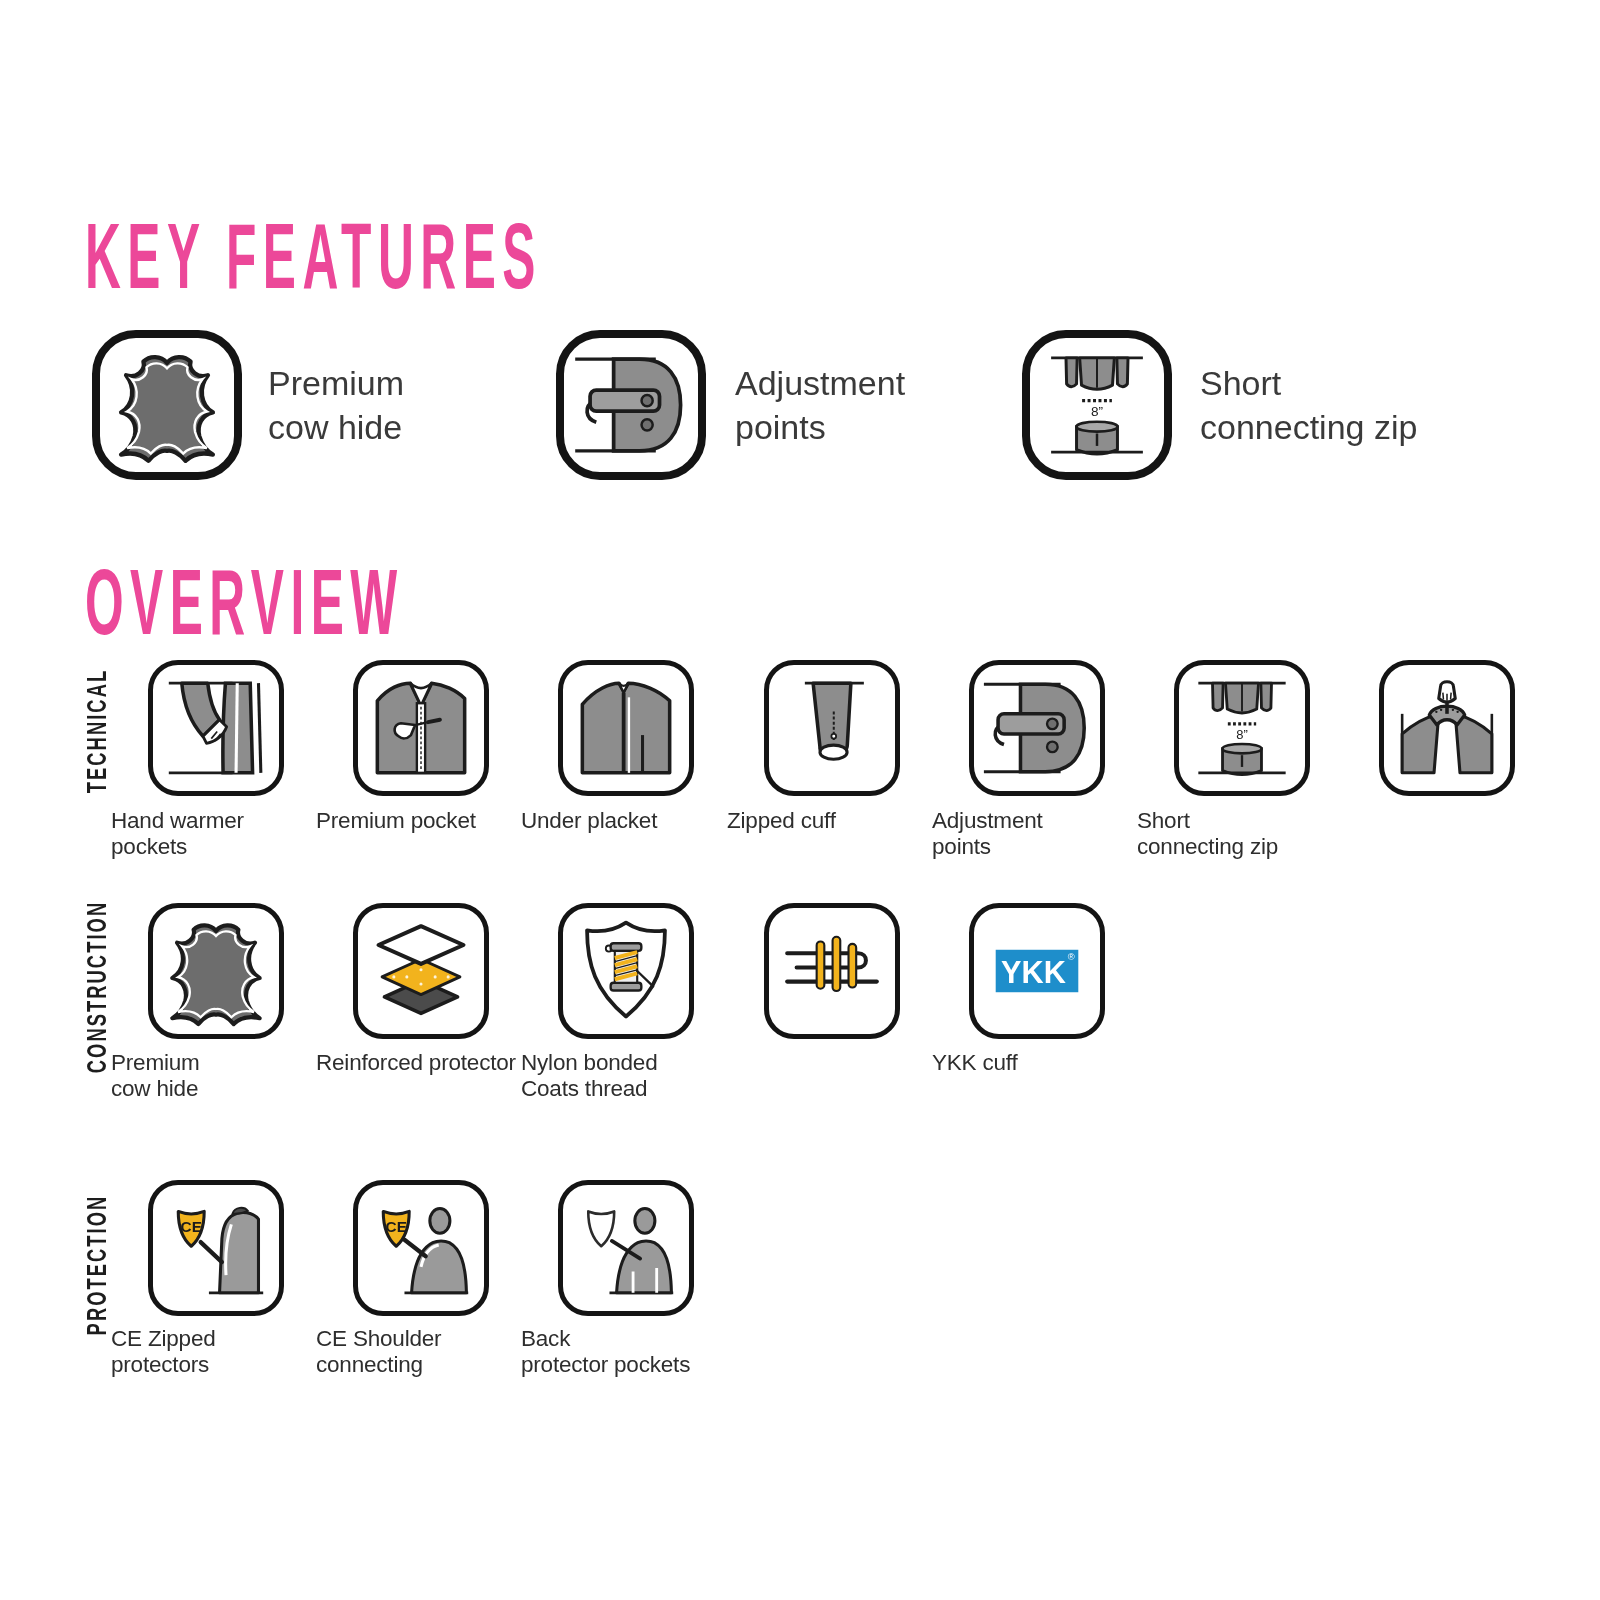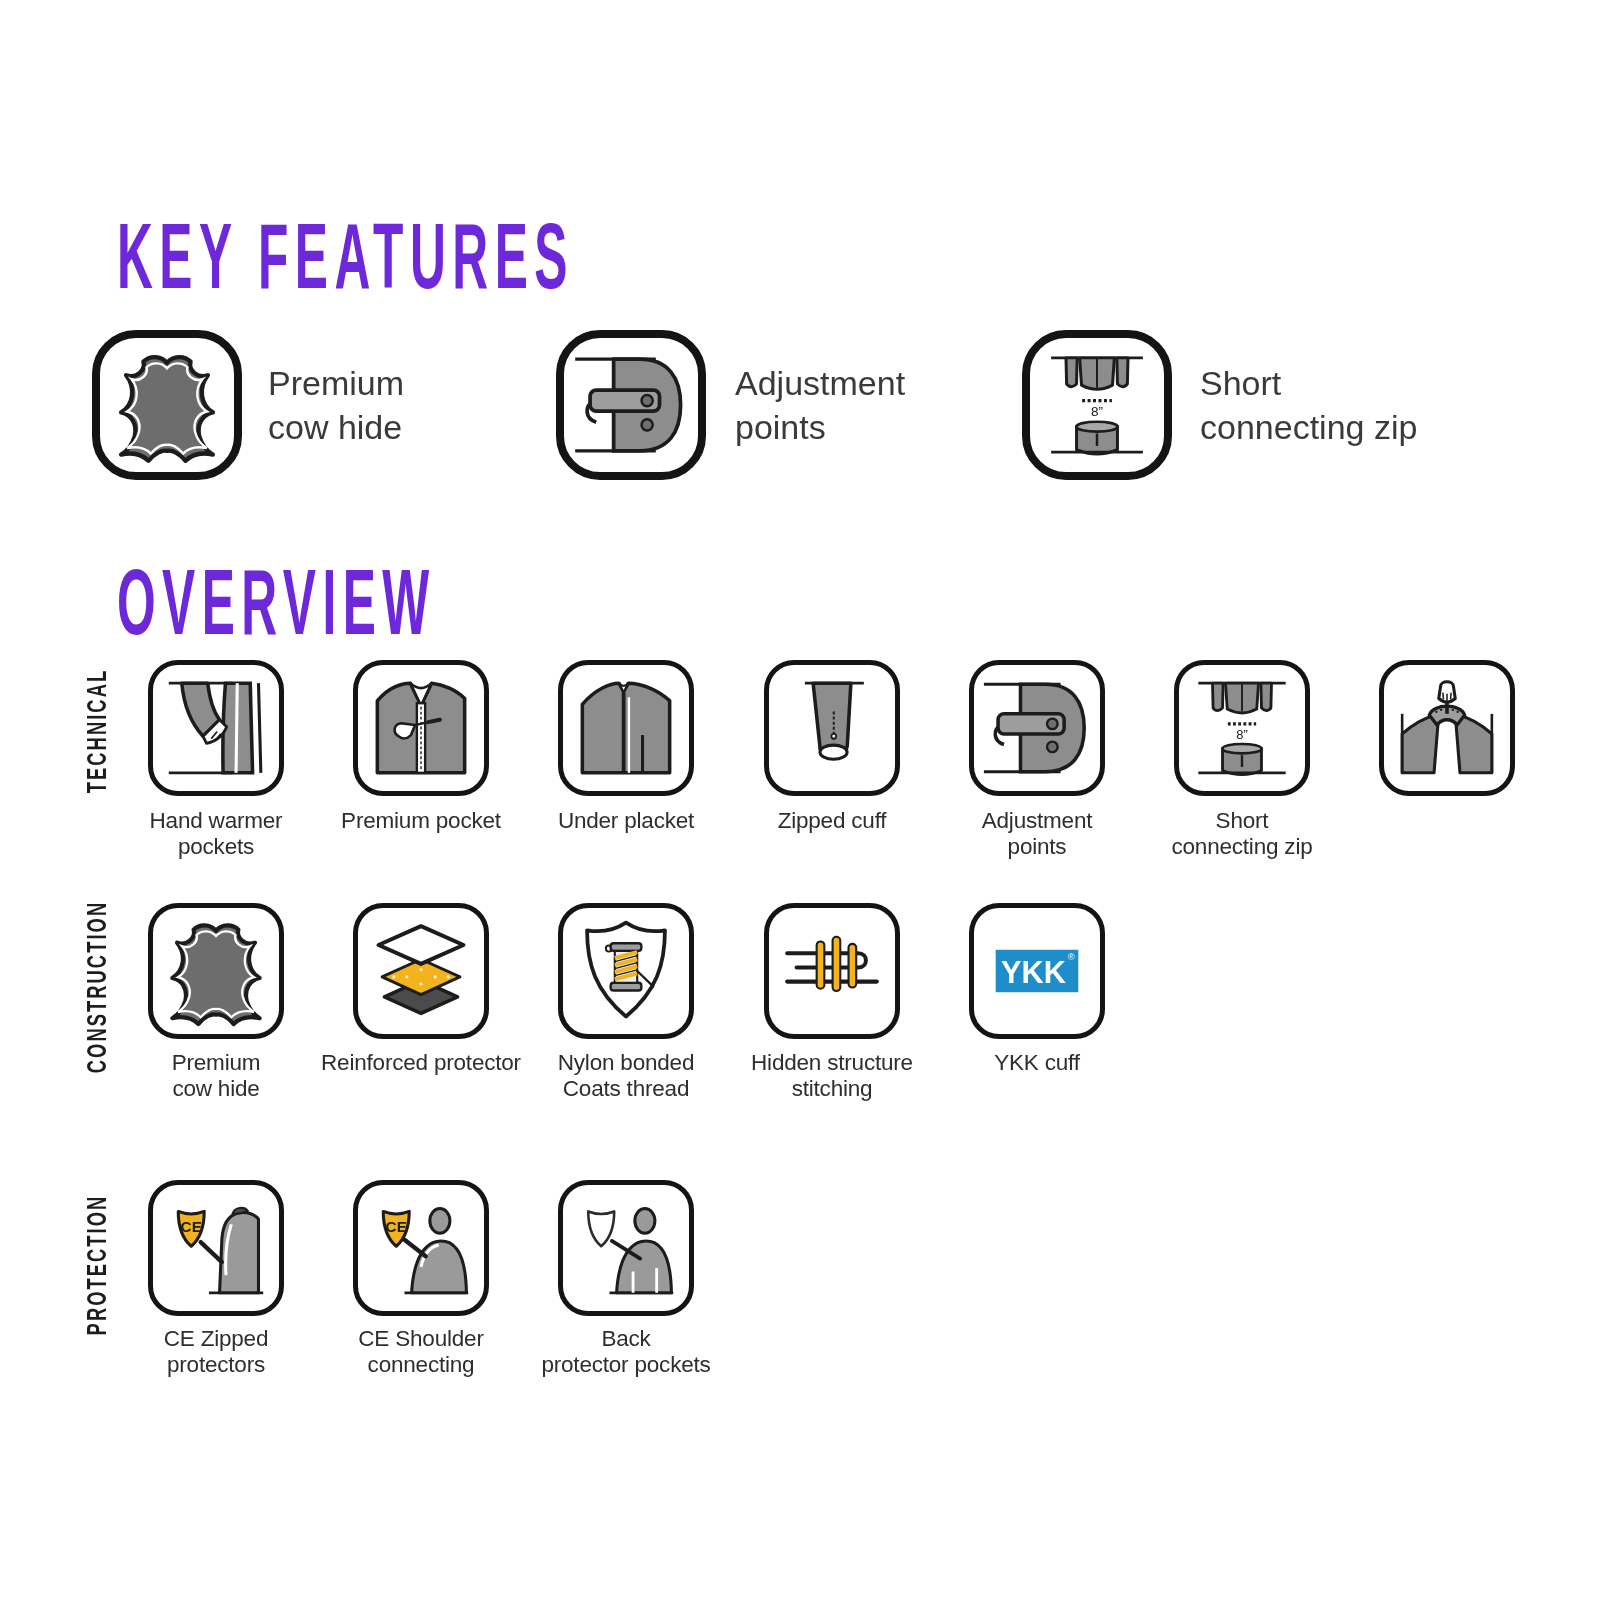--- a/index.html
+++ b/index.html
@@ -1,31 +1,31 @@
 <!DOCTYPE html>
 <html><head>
 <meta charset="utf-8">
 <style>
   html,body{margin:0;padding:0;background:#ffffff;}
   .canvas{position:relative;width:1600px;height:1600px;background:#ffffff;overflow:hidden;
           font-family:"Liberation Sans", sans-serif;}
-  .big-title{position:absolute;white-space:nowrap;color:#6d28d9;margin-left:32px;}
+  .big-title{position:absolute;white-space:nowrap;color:#ec4899;}
   .big-title span{display:inline-block;font-size:92px;line-height:1;font-weight:bold;
                   letter-spacing:12px;transform:scaleX(0.54);transform-origin:0 50%;}
   .vlabel{position:absolute;width:400px;height:30px;line-height:30px;text-align:center;
           font-weight:bold;font-size:27px;letter-spacing:3px;color:#1d1d1d;
           transform:rotate(-90deg) scaleX(0.68);white-space:nowrap;}
   .iconbox{position:absolute;box-sizing:border-box;background:#ffffff;}
   .iconbox.kf{width:150px;height:150px;border:8px solid #141414;border-radius:44px;padding:5px;}
   .iconbox.ov{width:136px;height:136px;border:5px solid #141414;border-radius:30px;padding:4px;}
   .iconbox svg{width:100%;height:100%;display:block;}
   .kf-label{position:absolute;width:340px;font-size:34px;line-height:44px;color:#3a3a3a;
             white-space:pre-line;}
   .ov-label{position:absolute;width:210px;font-size:22.5px;line-height:26px;color:#2e2e2e;
-            text-align:center;white-space:pre-line;letter-spacing:-0.2px;}
+            text-align:left;white-space:pre-line;letter-spacing:-0.2px;}
   svg text{font-family:"Liberation Sans", sans-serif;}
   .defs-holder{position:absolute;width:0;height:0;overflow:hidden;}
 </style>
 </head>
 <body>
 
 <div class="canvas">
 
   <svg class="defs-holder" aria-hidden="true">
     <defs>
@@ -286,22 +286,20 @@
       </svg>
     </div>
   <div class="ov-label" style="left:521px;top:1050px">Nylon bonded
 Coats thread</div>
 
   <div class="iconbox ov" style="left:764px;top:903px">
       <svg viewBox="0 0 100 100">
         <use href="#sym-stitch" width="100" height="100"></use>
       </svg>
     </div>
-  <div class="ov-label" style="left:727px;top:1050px">Hidden structure
-stitching</div>
 
   <div class="iconbox ov" style="left:969px;top:903px">
       <svg viewBox="0 0 100 100">
         <use href="#sym-ykk" width="100" height="100"></use>
       </svg>
     </div>
   <div class="ov-label" style="left:932px;top:1050px">YKK cuff</div>
 
   <div class="iconbox ov" style="left:148px;top:1180px">
       <svg viewBox="0 0 100 100">

